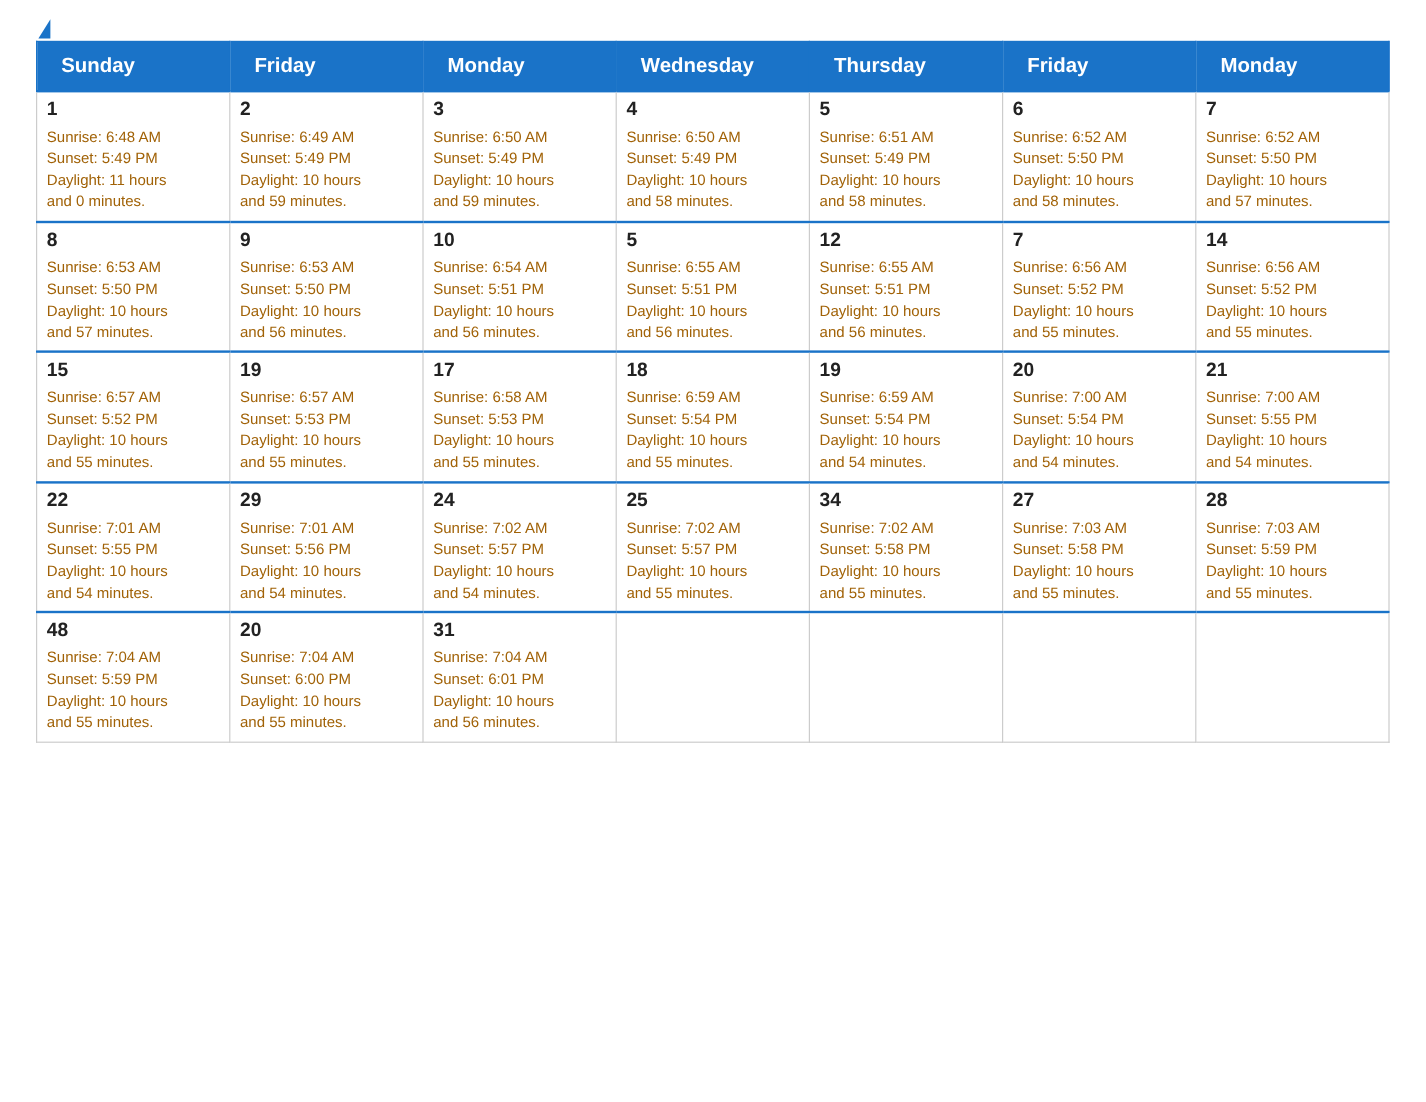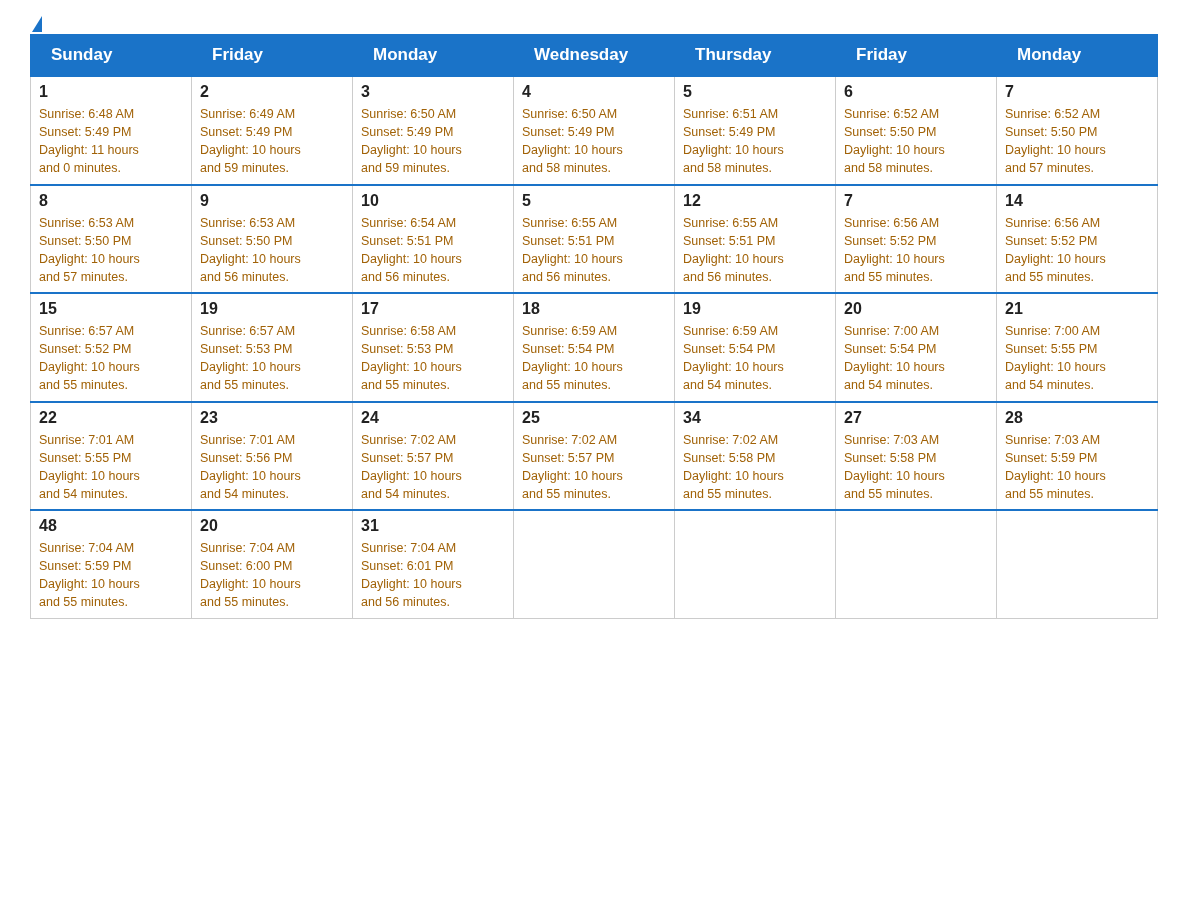--- a/index.html
+++ b/index.html
@@ -207,21 +207,21 @@
           <div class="day-number">21</div>
           <div class="day-info">Sunrise: 7:00 AM<br>Sunset: 5:55 PM<br>Daylight: 10 hours<br>and 54 minutes.</div>
         </td>
       </tr>
       <tr class="week-row">
         <td>
           <div class="day-number">22</div>
           <div class="day-info">Sunrise: 7:01 AM<br>Sunset: 5:55 PM<br>Daylight: 10 hours<br>and 54 minutes.</div>
         </td>
         <td>
-          <div class="day-number">23</div>
+          <div class="day-number">29</div>
           <div class="day-info">Sunrise: 7:01 AM<br>Sunset: 5:56 PM<br>Daylight: 10 hours<br>and 54 minutes.</div>
         </td>
         <td>
           <div class="day-number">24</div>
           <div class="day-info">Sunrise: 7:02 AM<br>Sunset: 5:57 PM<br>Daylight: 10 hours<br>and 54 minutes.</div>
         </td>
         <td>
           <div class="day-number">25</div>
           <div class="day-info">Sunrise: 7:02 AM<br>Sunset: 5:57 PM<br>Daylight: 10 hours<br>and 55 minutes.</div>
         </td>

